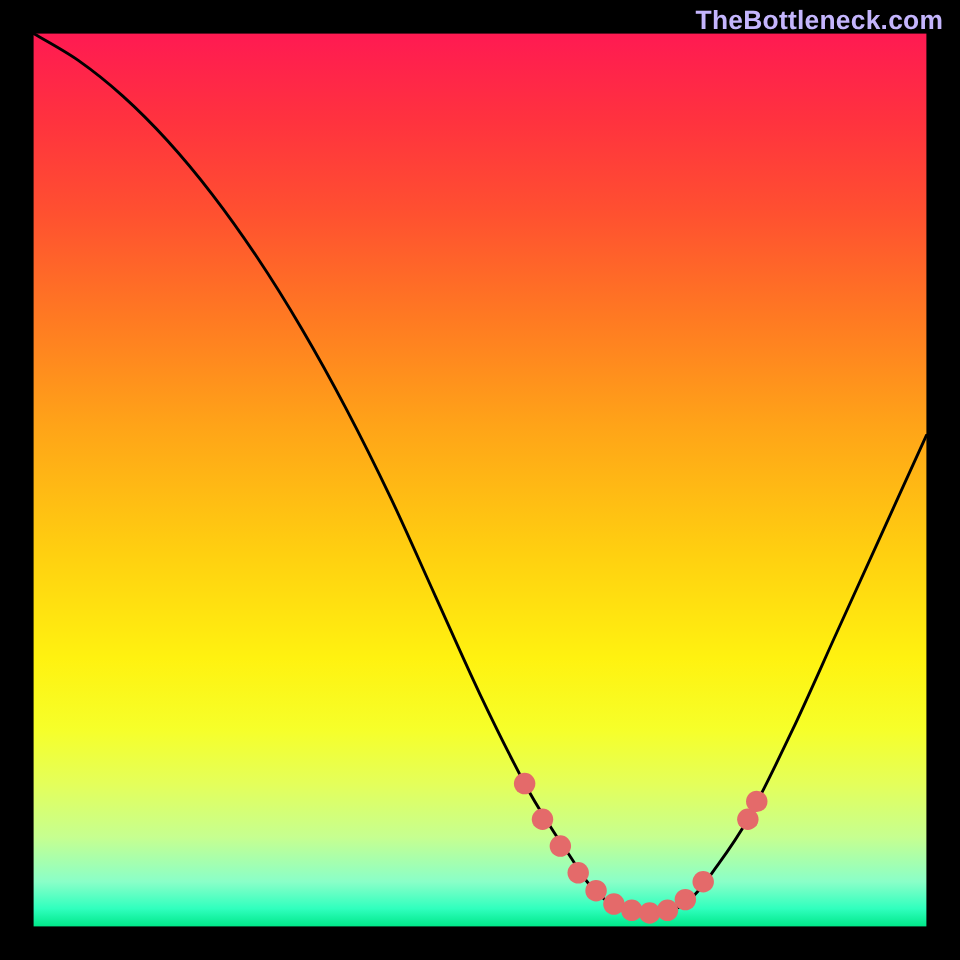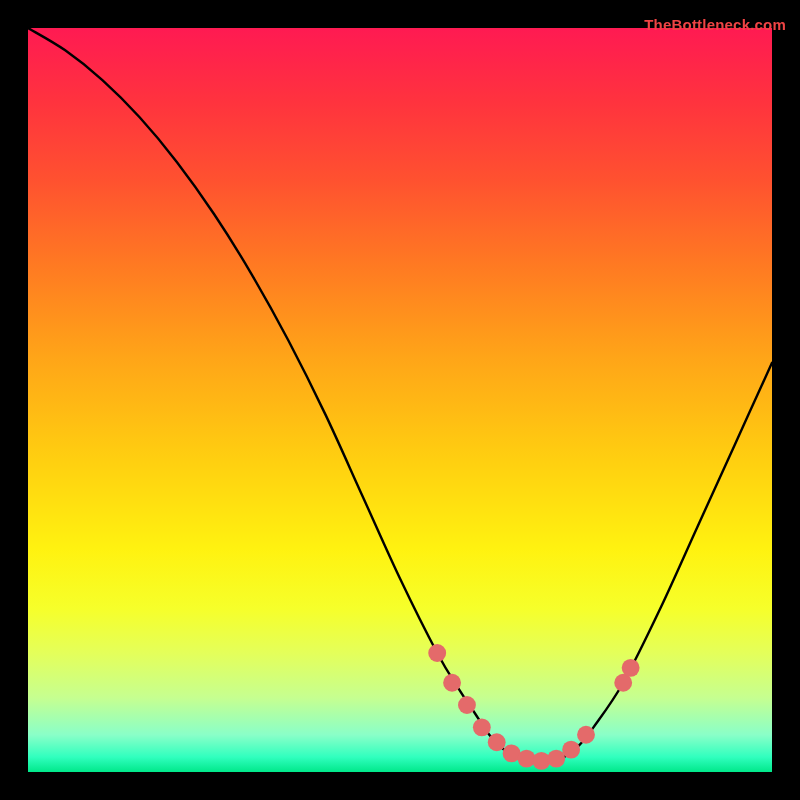--- a/index.html
+++ b/index.html
@@ -37,24 +37,24 @@
       #f6ff2a 78%,
       #e4ff5a 84%,
       #c6ff90 90%,
       #8affc8 95%,
       #30ffbe 98%,
       #00e88a 100%
     );
   }
   .attribution {
     position: absolute;
-    top: 16px;
+    top: 4px;
     right: 14px;
-    color: #ef4444;
-    font-size: 15px;
+    color: #c4b5fd;
+    font-size: 22px;
     font-weight: 600;
     letter-spacing: 0.2px;
   }
   svg.curve {
     position: absolute;
     left: 0;
     top: 0;
     width: 744px;
     height: 744px;
     overflow: visible;

